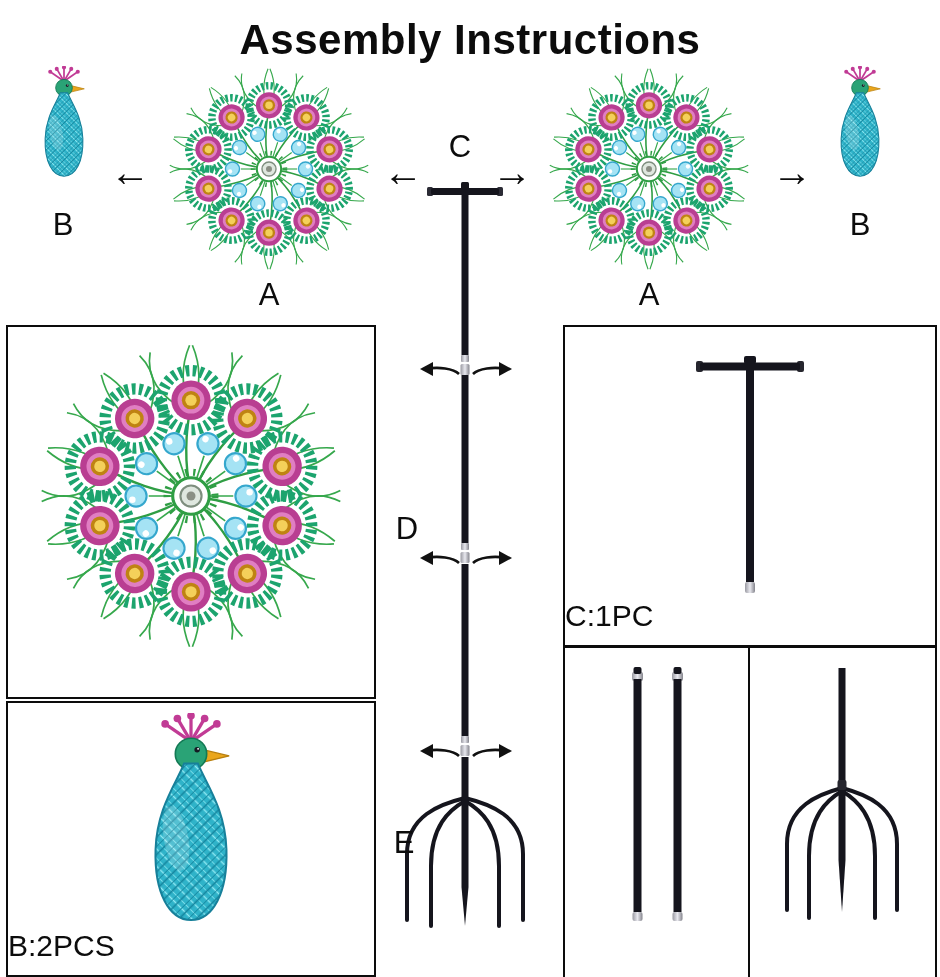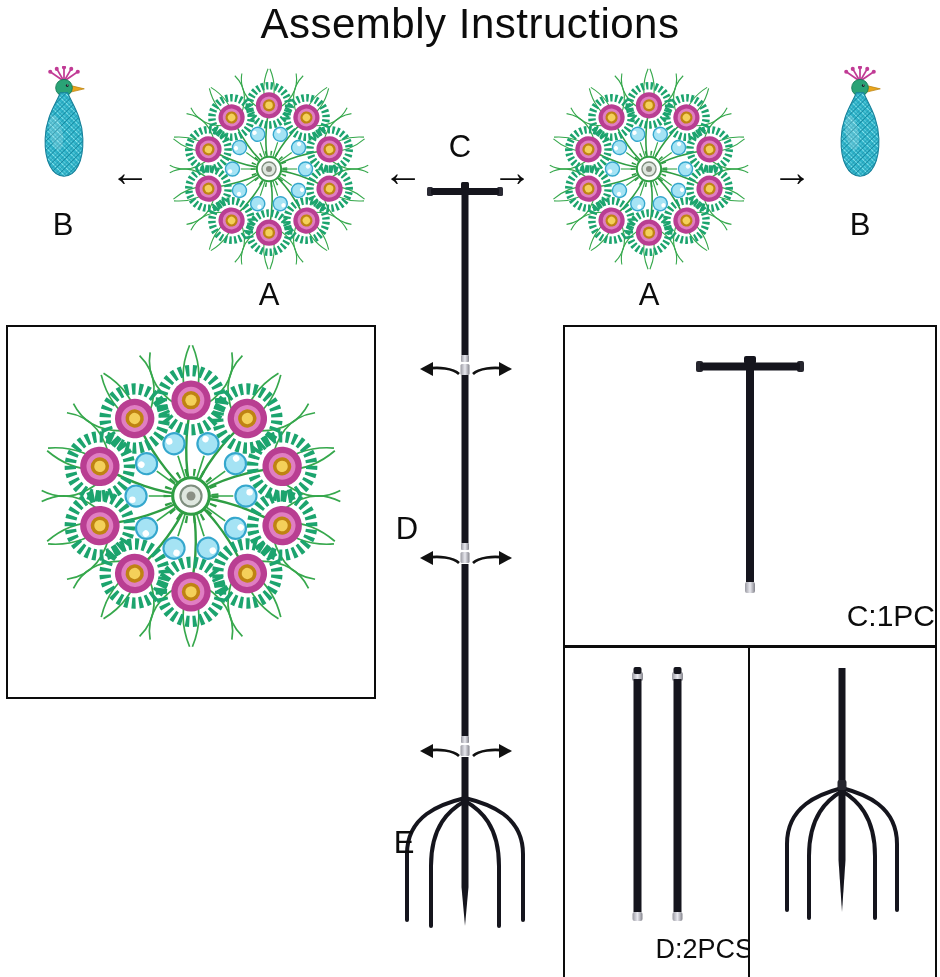--- a/index.html
+++ b/index.html
@@ -1,24 +1,24 @@
 <!DOCTYPE html>
 <html><head>
 <meta charset="utf-8">
 <style>
   html,body{margin:0;padding:0;background:#ffffff;}
   #canvas{position:relative;width:940px;height:977px;background:#ffffff;overflow:hidden;
           font-family:"Liberation Sans","DejaVu Sans",sans-serif;color:#0c0c0c;}
   .abs{position:absolute;}
-  #title{position:absolute;top:0px;left:0;width:100%;text-align:center;margin:0;
-         font-size:42px;font-weight:400;letter-spacing:.5px;}
+  #title{position:absolute;top:16px;left:0;width:100%;text-align:center;margin:0;
+         font-size:42px;font-weight:700;letter-spacing:.5px;}
   .dlabel{position:absolute;width:56px;text-align:center;font-size:31px;font-weight:400;line-height:1.1;}
   .arrow{position:absolute;font-size:40px;font-weight:700;line-height:1;}
   .box{position:absolute;border:2.5px solid #0c0c0c;background:#fff;}
-  .part-label{position:absolute;left:0;right:0;bottom:12px;text-align:right;font-size:30px;font-weight:400;}
+  .part-label{position:absolute;left:0;right:0;bottom:12px;text-align:left;font-size:30px;font-weight:400;}
   .part-label.sm{font-size:27px;}
   .leg{fill:none;stroke:#15151d;stroke-width:4;stroke-linecap:round;}
   .stem{fill:none;stroke:#2f9e44;stroke-width:1.7;}
   .thin{stroke-width:1.2;stroke:#36a84c;}
   .fringe{fill:none;stroke:#1ca46e;stroke-width:8;stroke-dasharray:2.6 2.4;}
 </style>
 </head>
 <body>
 
 <div id="canvas">
@@ -203,33 +203,38 @@
   </svg>
   <div class="dlabel" style="left:379px;top:512px">D</div>
   <div class="dlabel" style="left:376px;top:826px">E</div>
 
   <div class="box" style="left:6px;top:325px;width:366px;height:370px">
     <svg class="abs" style="left:28px;top:14px" width="310" height="310" viewBox="0 0 220 220">
       <use xlink:href="#peacock-wheel" href="#peacock-wheel"></use>
     </svg>
   </div>
 
+  <div class="box" style="left:6px;top:701px;width:366px;height:272px">
+    <svg class="abs" style="left:108px;top:10px" width="150" height="218" viewBox="0 0 110 160">
+      <use xlink:href="#peacock-bird" href="#peacock-bird"></use>
+    </svg>
+    <div class="part-label">B:2PCS</div>
+  </div>
 
   <div class="box" style="left:563px;top:325px;width:370px;height:318px">
     <svg class="abs" style="left:125px;top:22px" width="120" height="250" viewBox="0 0 120 250">
       <use xlink:href="#tpole" href="#tpole"></use>
     </svg>
     <div class="part-label">C:1PC</div>
   </div>
 
   <div class="box" style="left:563px;top:646px;width:188px;height:329px">
     <svg class="abs" style="left:44px;top:16px" width="100" height="262" viewBox="0 0 100 262">
       <use xlink:href="#pole-pair" href="#pole-pair"></use>
     </svg>
-    <div class="part-label sm">D:2PCS</div>
   </div>
 
   <div class="box" style="left:748px;top:646px;width:185px;height:329px">
     <svg class="abs" style="left:17px;top:12px" width="150" height="272" viewBox="0 0 150 272">
       <use xlink:href="#ground-stake" href="#ground-stake"></use>
     </svg>
   </div>
 
 </div>
 

